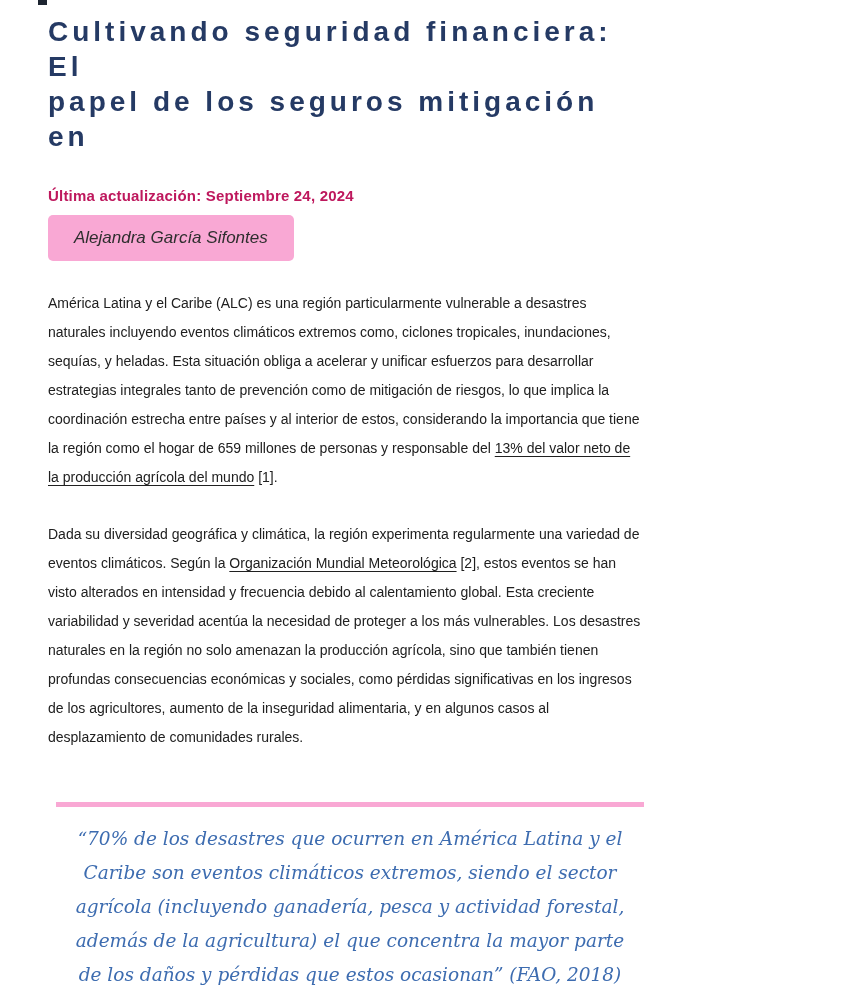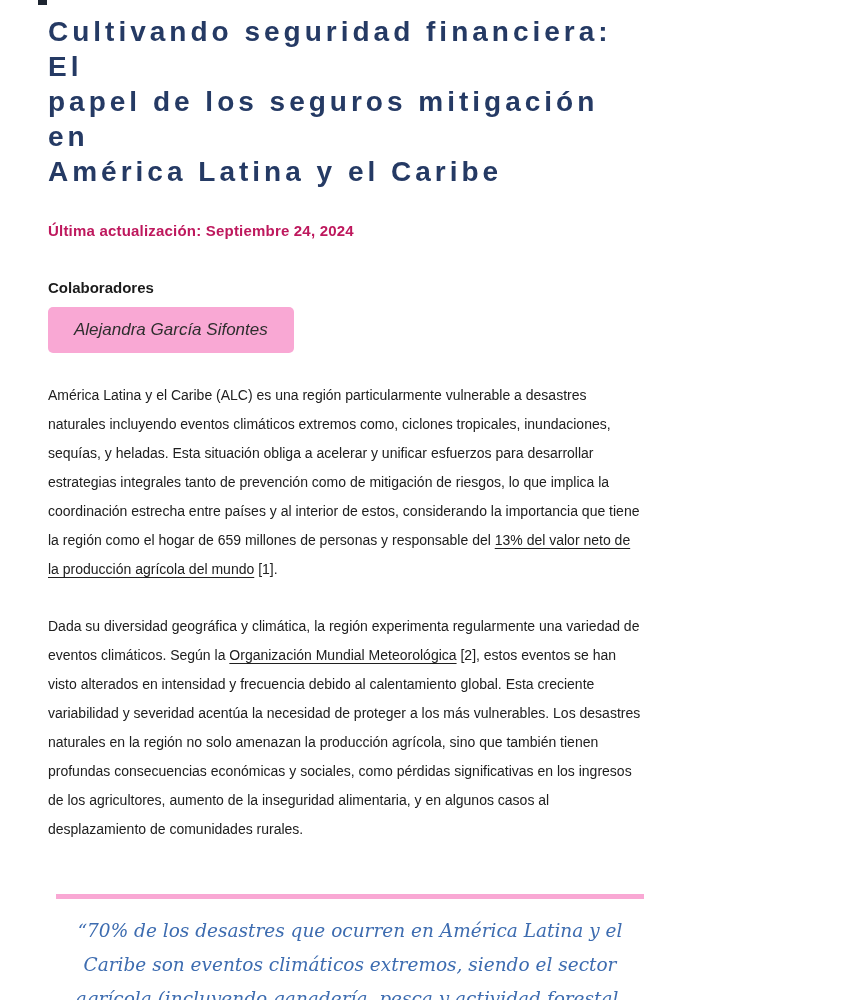--- a/index.html
+++ b/index.html
@@ -91,25 +91,24 @@
 </style>
 </head>
 <body>
 
 <div class="top-artifact"></div>
 
 <div class="page">
 
   <h1 class="article-title"><span>Cultivando seguridad financiera: El</span><br>
   <span>papel de los seguros mitigación en</span><br>
-  <span>América Latina y el Caribe</span></h1>
+  </h1>
 
   <div class="last-updated">Última actualización: Septiembre 24, 2024</div>
 
-  <div class="contributors-label">Colaboradores</div>
 
   <div>
     <span class="contributor-chip">Alejandra García Sifontes</span>
   </div>
 
   <p class="body-paragraph"><span>América Latina y el Caribe (ALC) es una región particularmente vulnerable a desastres naturales incluyendo eventos climáticos extremos como, ciclones tropicales, inundaciones, sequías, y heladas. Esta situación obliga a acelerar y unificar esfuerzos para desarrollar estrategias integrales tanto de prevención como de mitigación de riesgos, lo que implica la coordinación estrecha entre países y al interior de estos, considerando la importancia que tiene la región como el hogar de 659 millones de personas y responsable del </span><a class="inline-link">13% del valor neto de la producción agrícola del mundo</a><span> [1].</span></p>
 
   <p class="body-paragraph"><span>Dada su diversidad geográfica y climática, la región experimenta regularmente una variedad de eventos climáticos. Según la </span><a class="inline-link">Organización Mundial Meteorológica</a><span> [2], estos eventos se han visto alterados en intensidad y frecuencia debido al calentamiento global. Esta creciente variabilidad y severidad acentúa la necesidad de proteger a los más vulnerables. Los desastres naturales en la región no solo amenazan la producción agrícola, sino que también tienen profundas consecuencias económicas y sociales, como pérdidas significativas en los ingresos de los agricultores, aumento de la inseguridad alimentaria, y en algunos casos al desplazamiento de comunidades rurales.</span></p>
 
   <blockquote class="pull-quote">“70% de los desastres que ocurren en América Latina y el Caribe son eventos climáticos extremos, siendo el sector agrícola (incluyendo ganadería, pesca y actividad forestal, además de la agricultura) el que concentra la mayor parte de los daños y pérdidas que estos ocasionan” (FAO, 2018)</blockquote>

